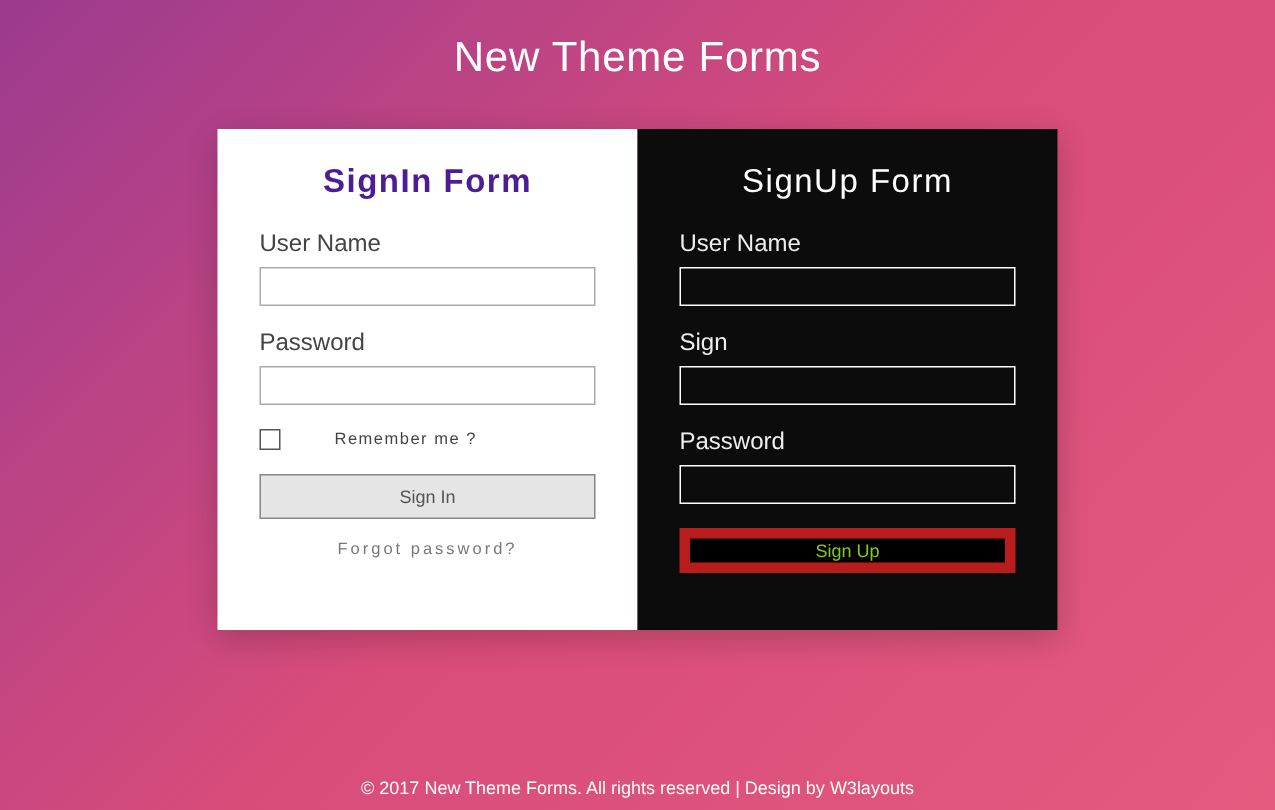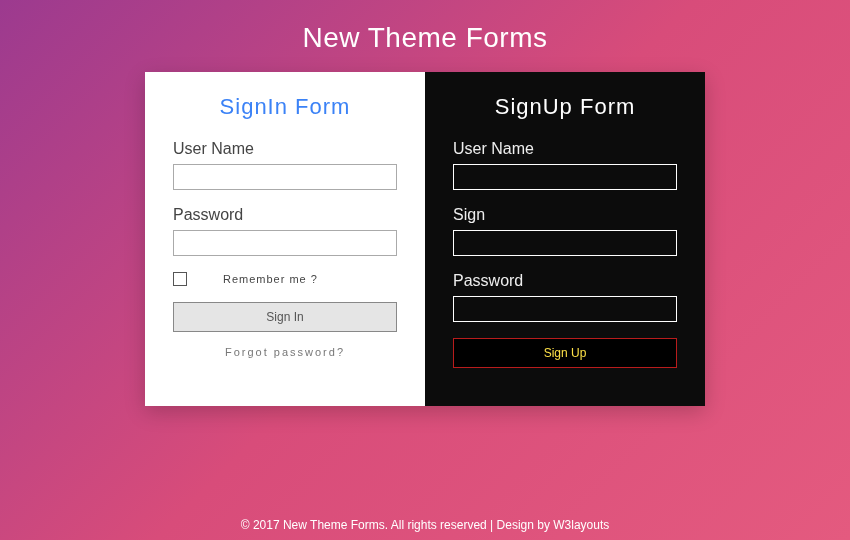--- a/index.html
+++ b/index.html
@@ -9,21 +9,21 @@
     background: linear-gradient(135deg, #9c3a8f 0%, #d84c7a 50%, #e45a7f 100%);
     font-family: 'Segoe UI', Arial, sans-serif;
     overflow: hidden;
     position: relative;
   }
   .page-title {
     text-align: center;
     color: #fff;
     font-size: 28px;
     font-weight: 300;
-    padding: 22px 0 18px 0;
+    padding: 22px 0 32px 0;
     letter-spacing: 0.5px;
   }
   .forms-wrap {
     width: 560px;
     margin: 0 auto;
     display: flex;
     box-shadow: 0 6px 20px rgba(0,0,0,0.2);
   }
   .panel {
     width: 50%;
@@ -31,21 +31,21 @@
   }
   .signin-panel { background: #fff; color: #333; }
   .signup-panel { background: #0c0c0c; color: #fff; }
   .panel-title {
     text-align: center;
     font-size: 22px;
     font-weight: 300;
     letter-spacing: 1px;
     margin-bottom: 20px;
   }
-  .signin-panel .panel-title { color: #3b82f6; }
+  .signin-panel .panel-title { color: #4c1d95; font-weight: bold; }
   .signup-panel .panel-title { color: #fff; }
   .field-label {
     font-size: 16px;
     margin-bottom: 6px;
     display: block;
   }
   .signin-panel .field-label { color: #444; }
   .signup-panel .field-label { color: #eee; }
   .text-input {
     width: 100%;
@@ -80,23 +80,23 @@
     width: 100%;
     height: 30px;
     border: 1px solid #888;
     background: #e5e5e5;
     color: #555;
     font-size: 12px;
     cursor: pointer;
     margin-bottom: 14px;
   }
   .signup-panel .submit-btn {
-    border: 1px solid #b91c1c;
+    border: 7px solid #b91c1c;
     background: #000;
-    color: #fde047;
+    color: #84cc16;
   }
   .forgot {
     text-align: center;
     font-size: 11px;
     color: #777;
     letter-spacing: 2px;
   }
   .footer {
     position: absolute;
     bottom: 8px;

